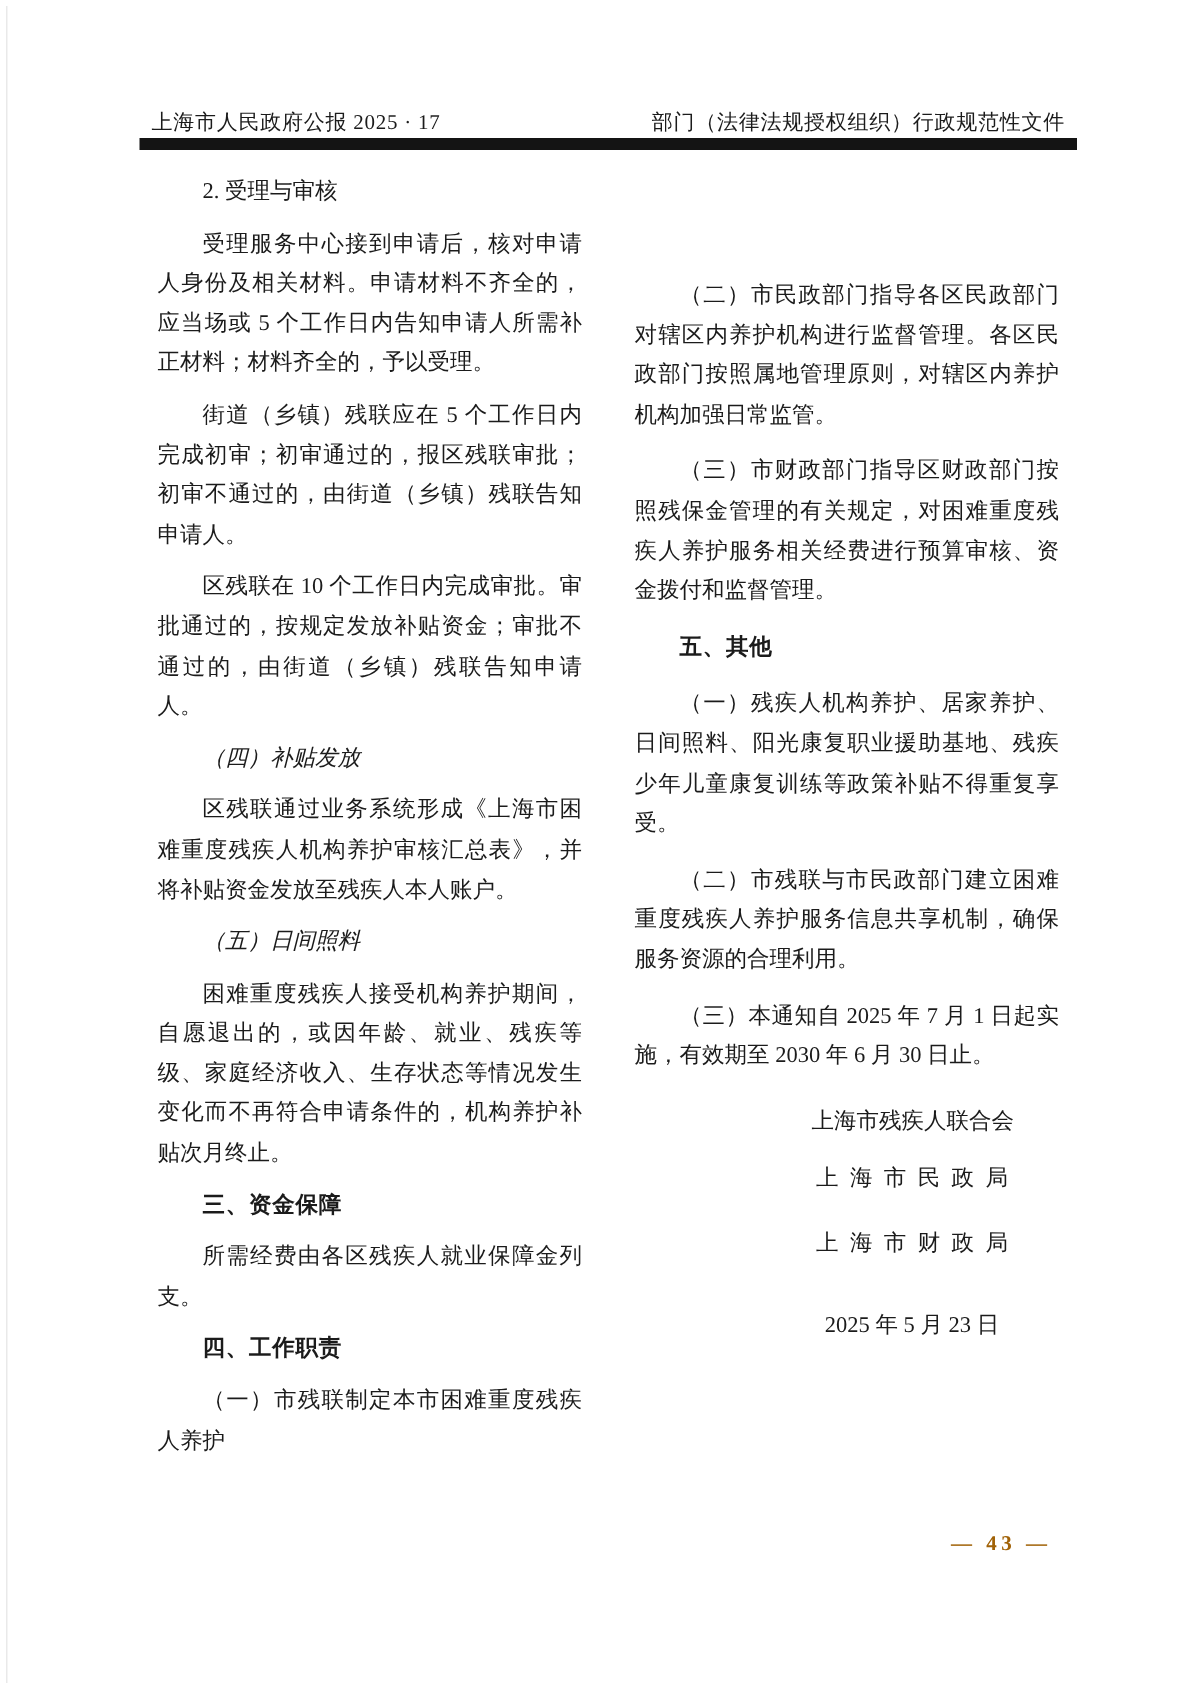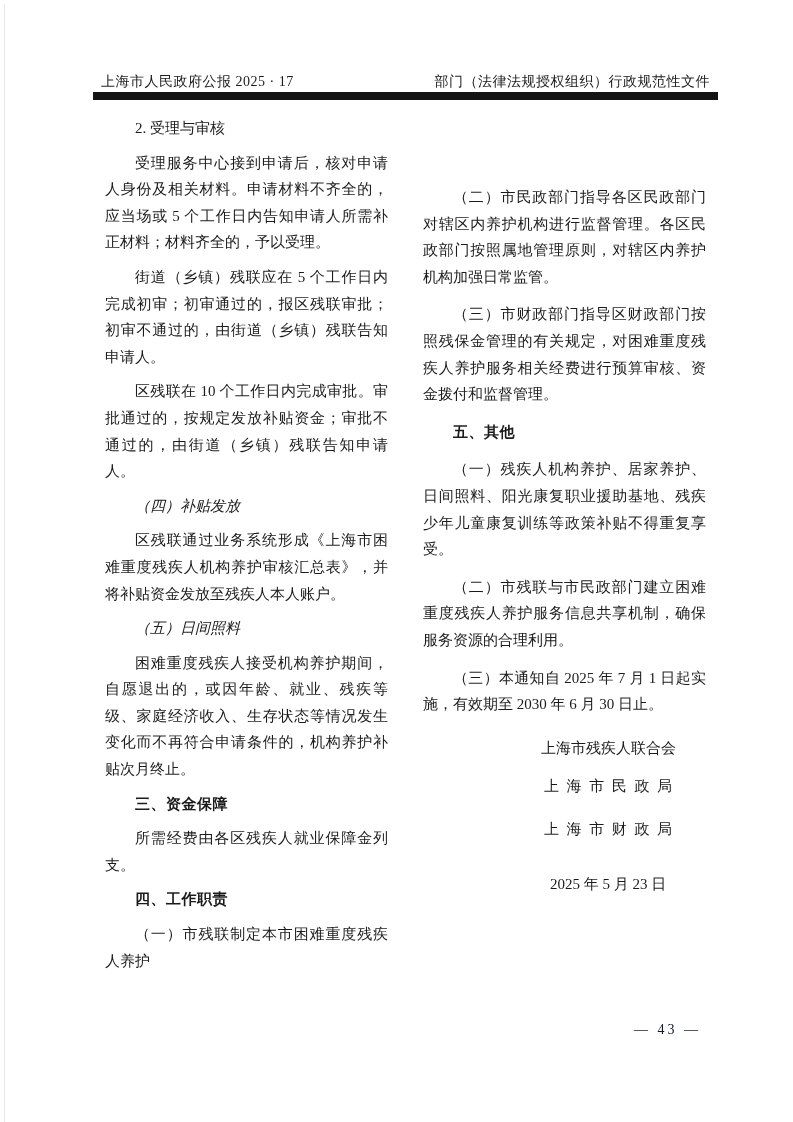--- a/index.html
+++ b/index.html
@@ -45,21 +45,21 @@
   .sig-justify span {
     display: inline-block; width: 136px;
     text-align: justify; text-align-last: justify;
   }
   .sig-date span {
     display: inline-block; width: 136px; text-align: center; margin-top: 12px;
   }
   .footer {
     position: absolute; top: 1014px; left: 88px; width: 625px;
     text-align: right; padding-right: 13px;
-    font-size: 14px; color: #0f172a; letter-spacing: 3px;
+    font-size: 14px; color: #a16207; letter-spacing: 3px; font-weight: bold;
   }
 </style>
 </head>
 <body>
 
 <div class="page">
 
   <div class="header">
     <span>上海市人民政府公报 2025 · 17</span>
     <span>部门（法律法规授权组织）行政规范性文件</span>

